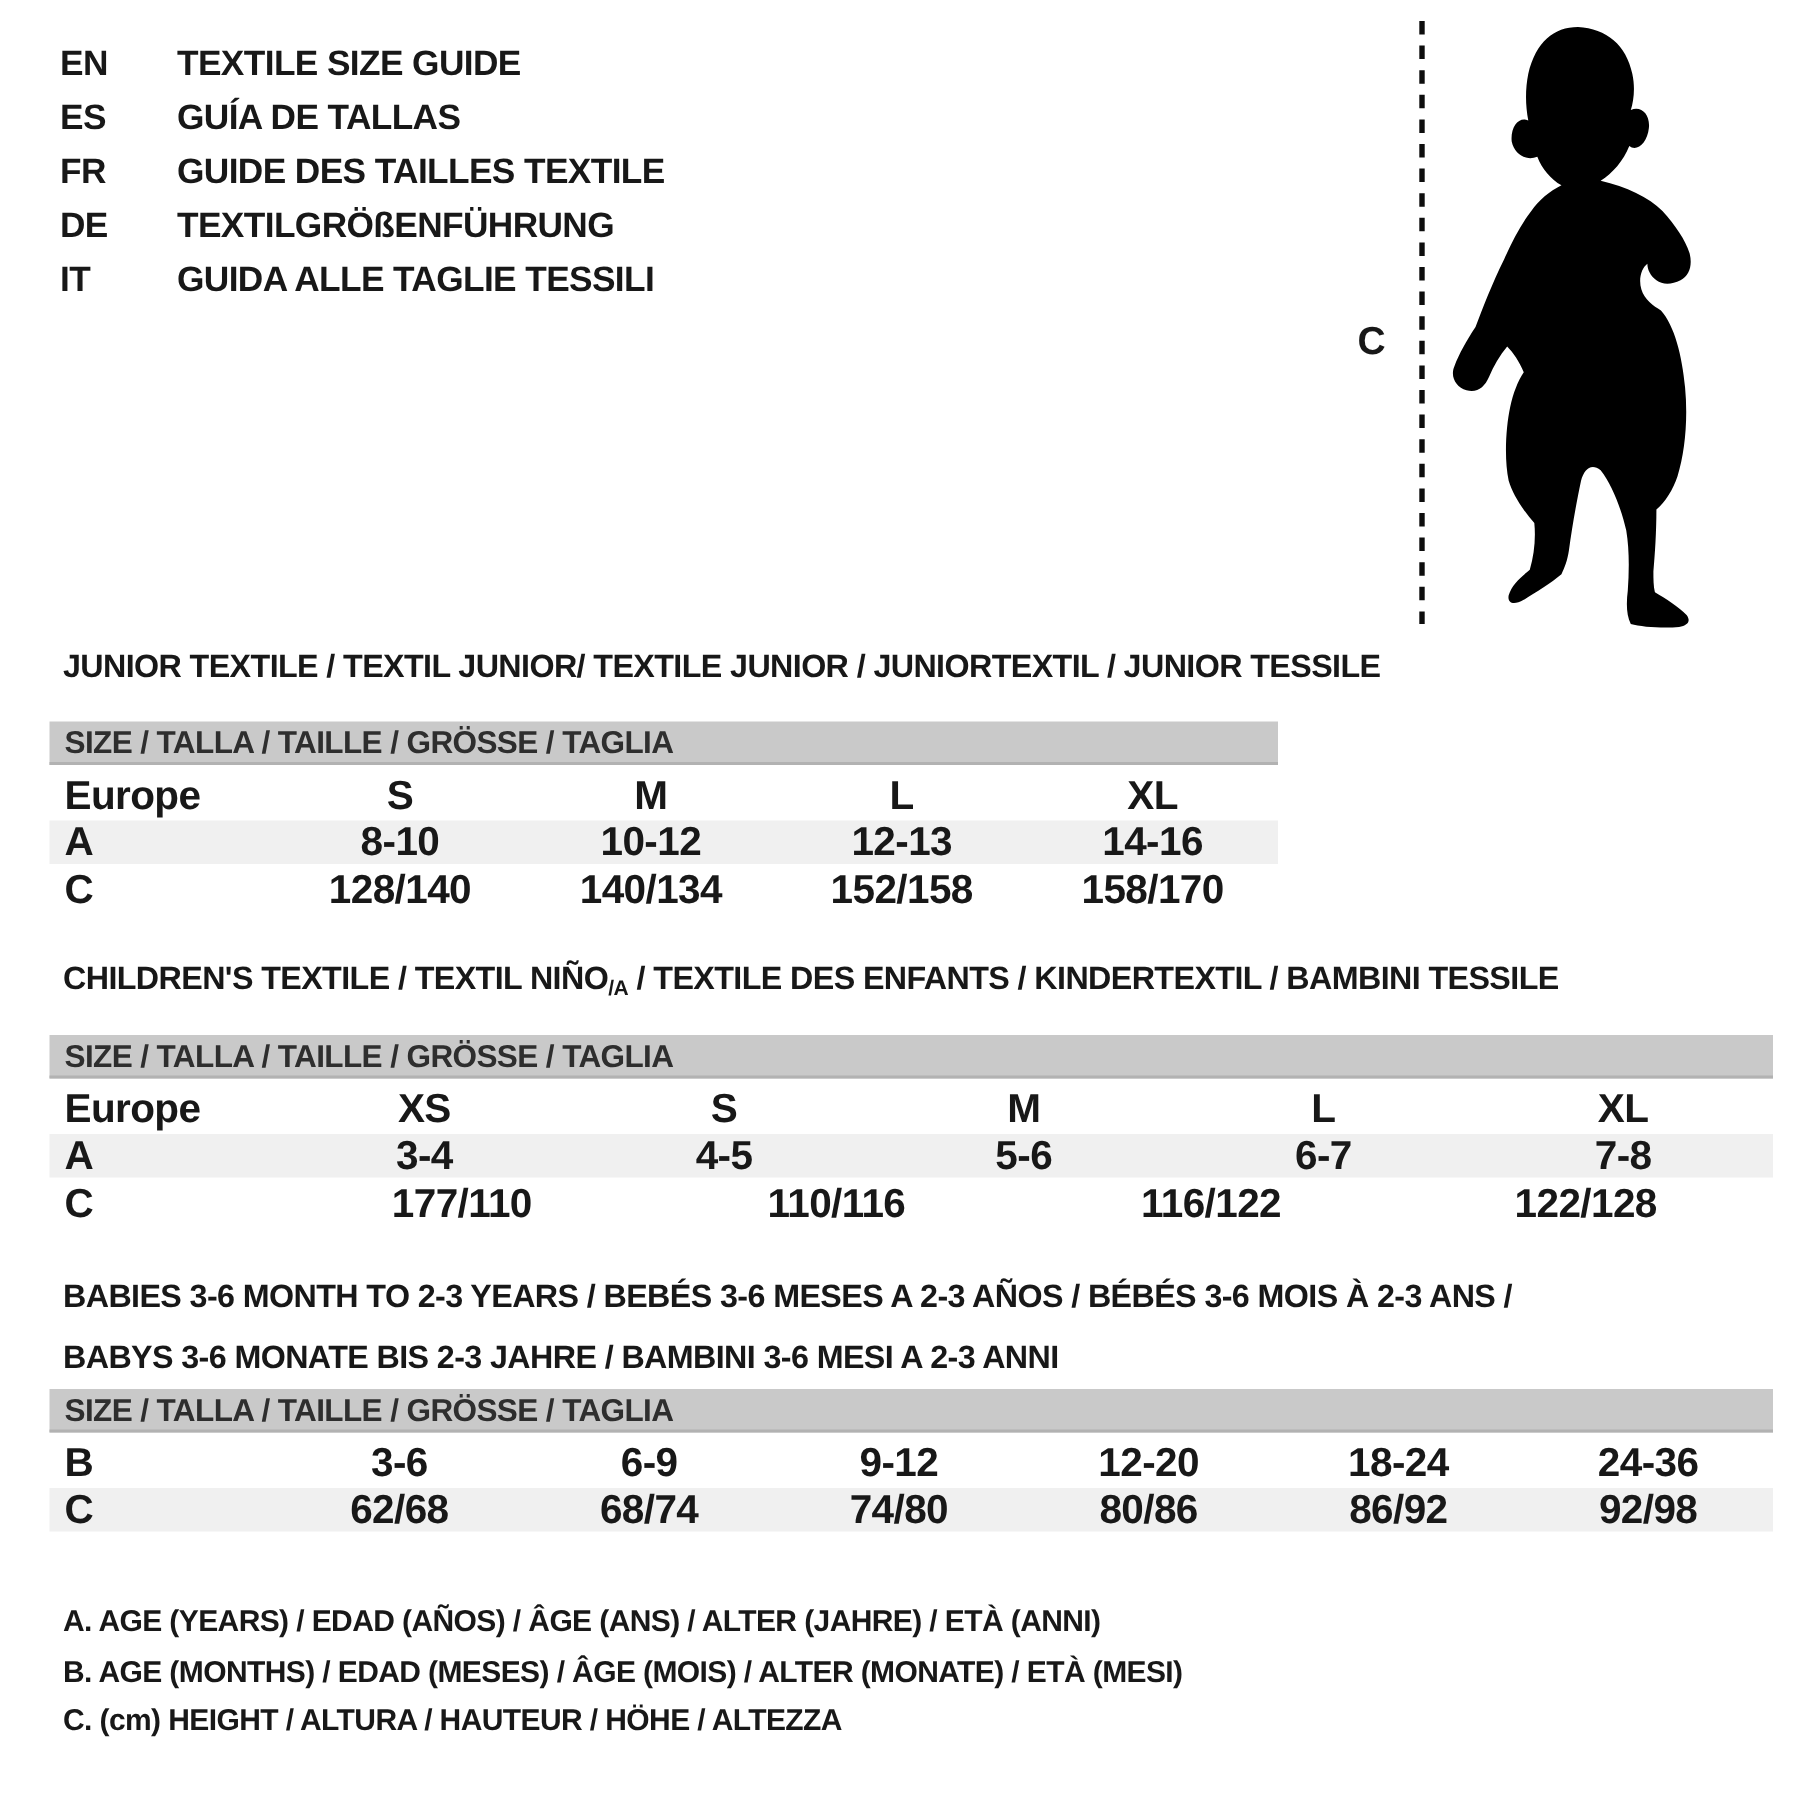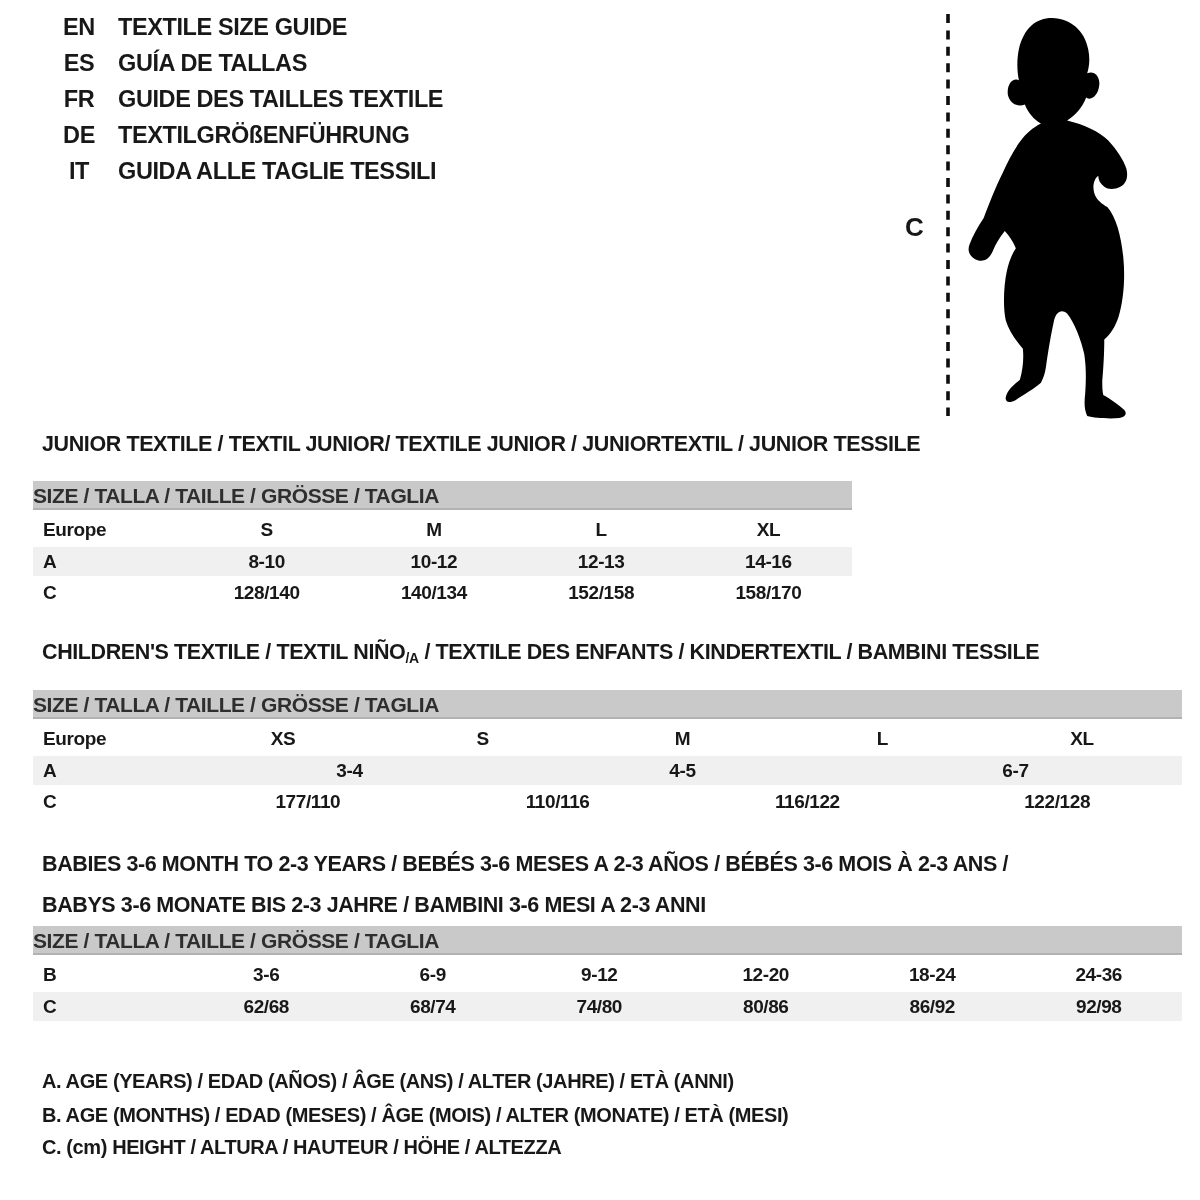--- a/index.html
+++ b/index.html
@@ -5,36 +5,36 @@
   html,body{margin:0;padding:0;}
   body{
     width:1200px;height:1200px;position:relative;background:#ffffff;
     font-family:"Liberation Sans","DejaVu Sans",sans-serif;
     font-weight:bold;color:#181818;overflow:hidden;
     letter-spacing:-0.4px;
   }
   .abs{position:absolute;}
 
   
-  .lang-block{left:40px;top:9px;text-align:center;}
+  .lang-block{left:40px;top:24px;}
   .lang-row{display:flex;height:36px;line-height:36px;font-size:23.5px;}
   .lang-code{width:78px;}
   .lang-title{white-space:nowrap;}
 
   
   .measure-line{left:945px;top:14px;}
   .measure-label{left:905px;top:212px;font-size:26px;}
   .silhouette{left:962px;top:16px;}
 
   
   .tbl-title{left:42px;font-size:21.5px;white-space:nowrap;line-height:29px;}
   .size-table{left:33px;}
   .bar{height:29px;line-height:29px;background:#c9c9c9;border-bottom:2px solid #b2b2b2;
-       font-size:21px;color:#2e2e2e;margin-bottom:3px;box-sizing:border-box;}
-  .row{display:flex;height:34px;line-height:34px;font-size:19px;}
+       padding-left:10px;font-size:21px;color:#2e2e2e;margin-bottom:3px;box-sizing:border-box;}
+  .row{display:flex;height:34px;line-height:34px;font-size:27px;}
   .row.shaded{background:#f0f0f0;height:29px;line-height:29px;}
   .lbl{width:150px;padding-left:10px;box-sizing:border-box;}
   .val{flex:1;text-align:center;}
 
   
   .sub{font-size:14px;position:relative;bottom:-4px;letter-spacing:-0.3px;}
 
   
   .legend-line{left:42px;font-size:20px;white-space:nowrap;}
 </style>
@@ -159,21 +159,23 @@
     <span class="val">XS</span>
     <span class="val">S</span>
     <span class="val">M</span>
     <span class="val">L</span>
     <span class="val">XL</span>
   </div>
   <div class="row shaded">
     <span class="lbl">A</span>
     <span class="val">3-4</span>
     <span class="val">4-5</span>
+    <span class="val">5-6</span>
     <span class="val">6-7</span>
+    <span class="val">7-8</span>
   </div>
   <div class="row">
     <span class="lbl">C</span>
     <span class="val">177/110</span>
     <span class="val">110/116</span>
     <span class="val">116/122</span>
     <span class="val">122/128</span>
   </div>
 </div>
 

